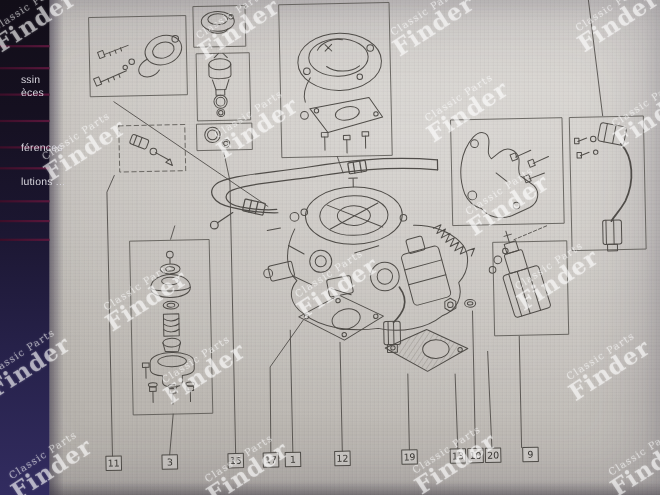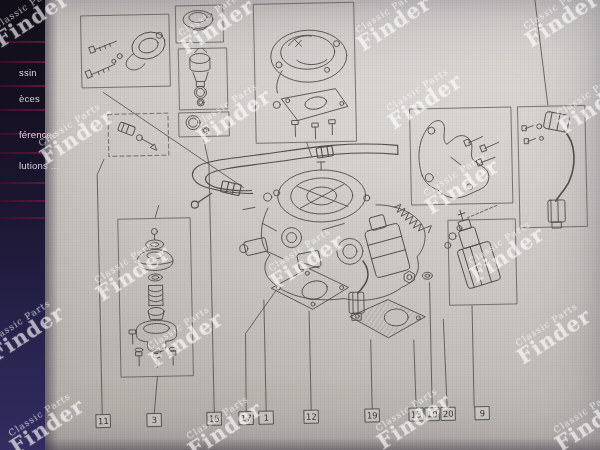--- a/index.html
+++ b/index.html
@@ -381,21 +381,21 @@
     <div class="sep" style="top:41px"></div>
     <div class="sep" style="top:61px"></div>
     <div class="sep" style="top:85px"></div>
     <div class="sep" style="top:109px"></div>
     <div class="sep" style="top:133px"></div>
     <div class="sep" style="top:152px"></div>
     <div class="sep" style="top:182px"></div>
     <div class="sep" style="top:200px"></div>
     <div class="sep" style="top:217px"></div>
     <div class="item" style="top:67px">ssin</div>
-    <div class="item" style="top:93px">èces</div>
+    <div class="item" style="top:79px">èces</div>
     <div class="item" style="top:129px">férences</div>
     <div class="item" style="top:160px">lutions ...</div>
   </div>
   <div class="edge"></div>
 
   <div class="scanlines"></div>
   <div class="vignette"></div>
   <div class="bottom-shade"></div>
 <div class="watermark" style="left: -18px; top: 2px;">
       <span class="wl1">Classic Parts</span>

